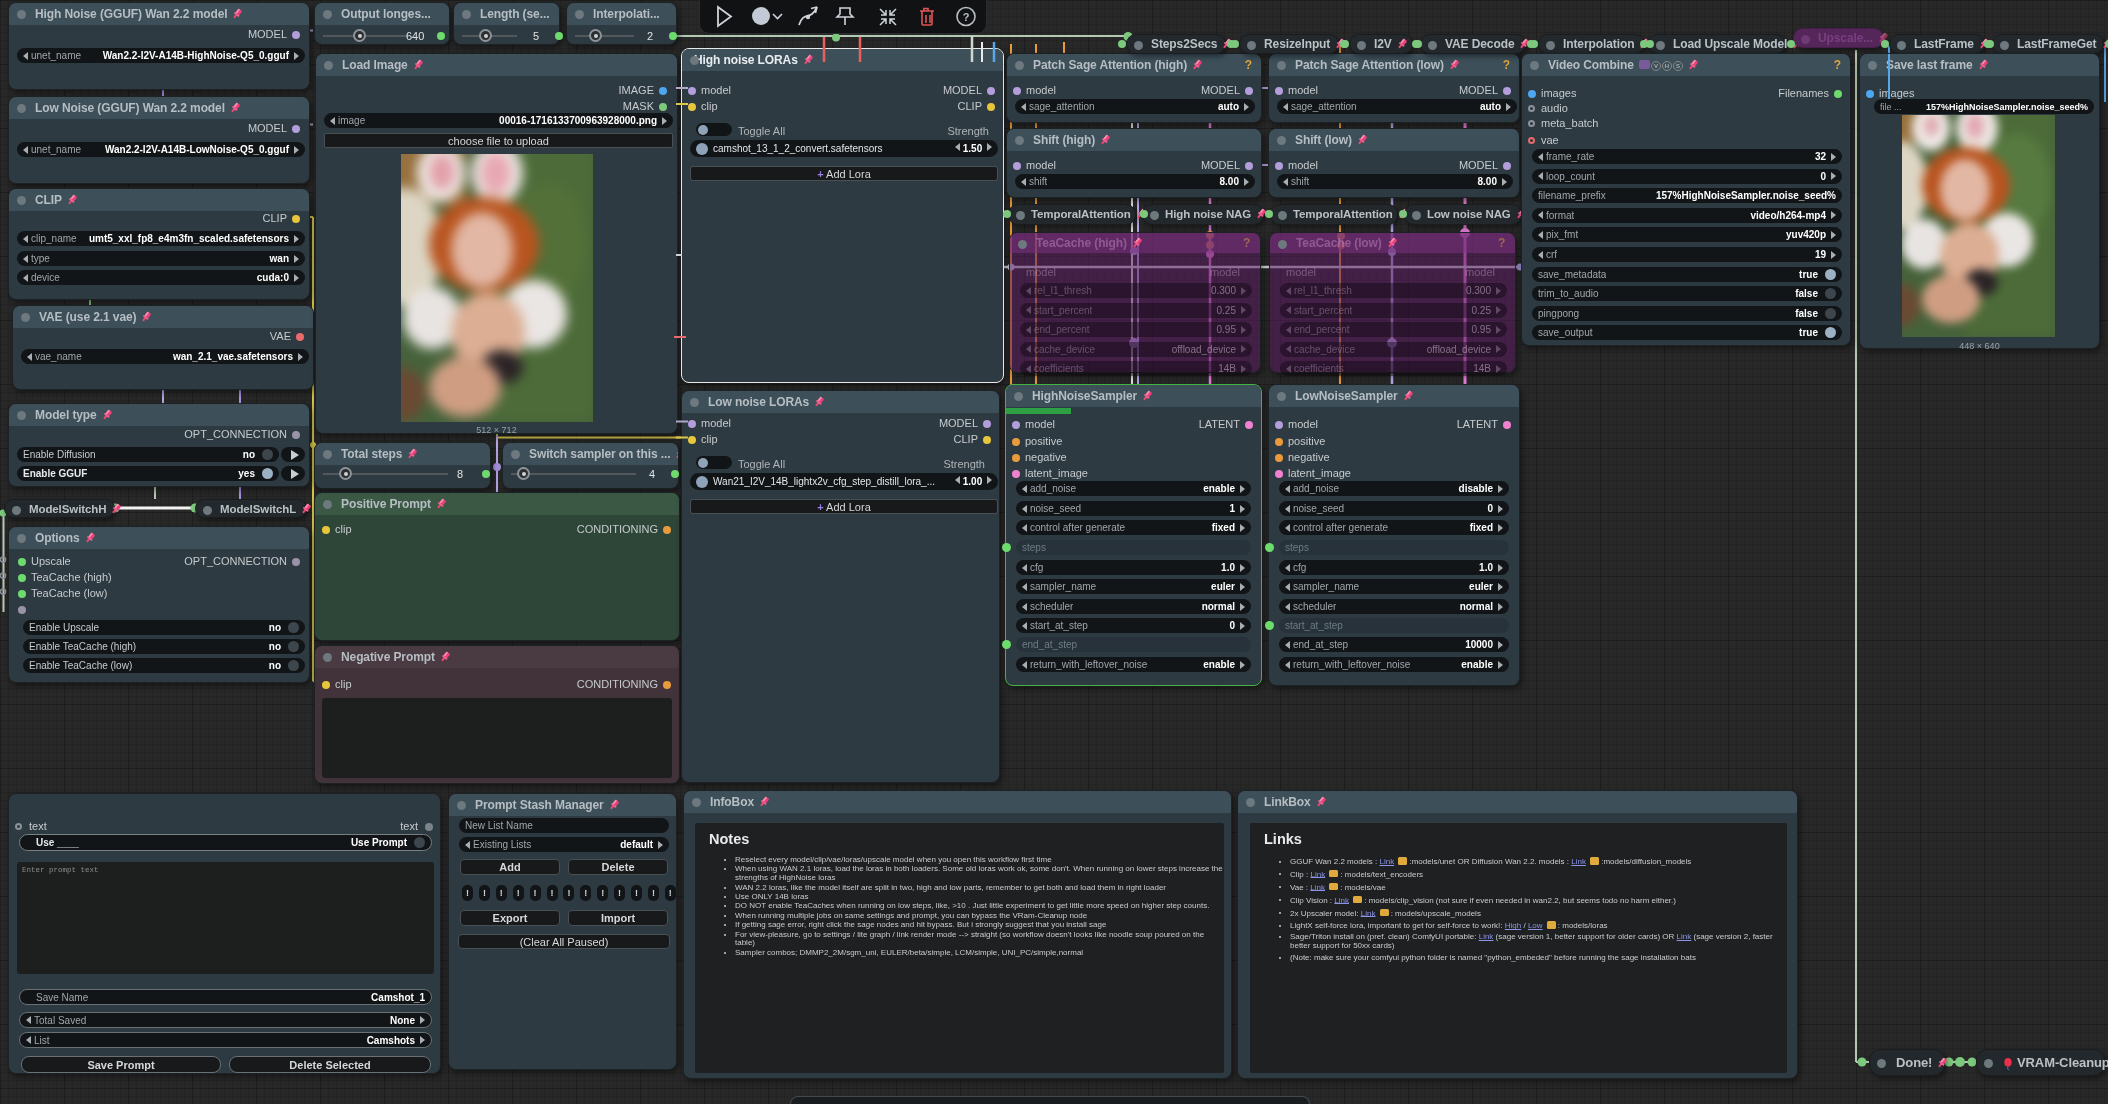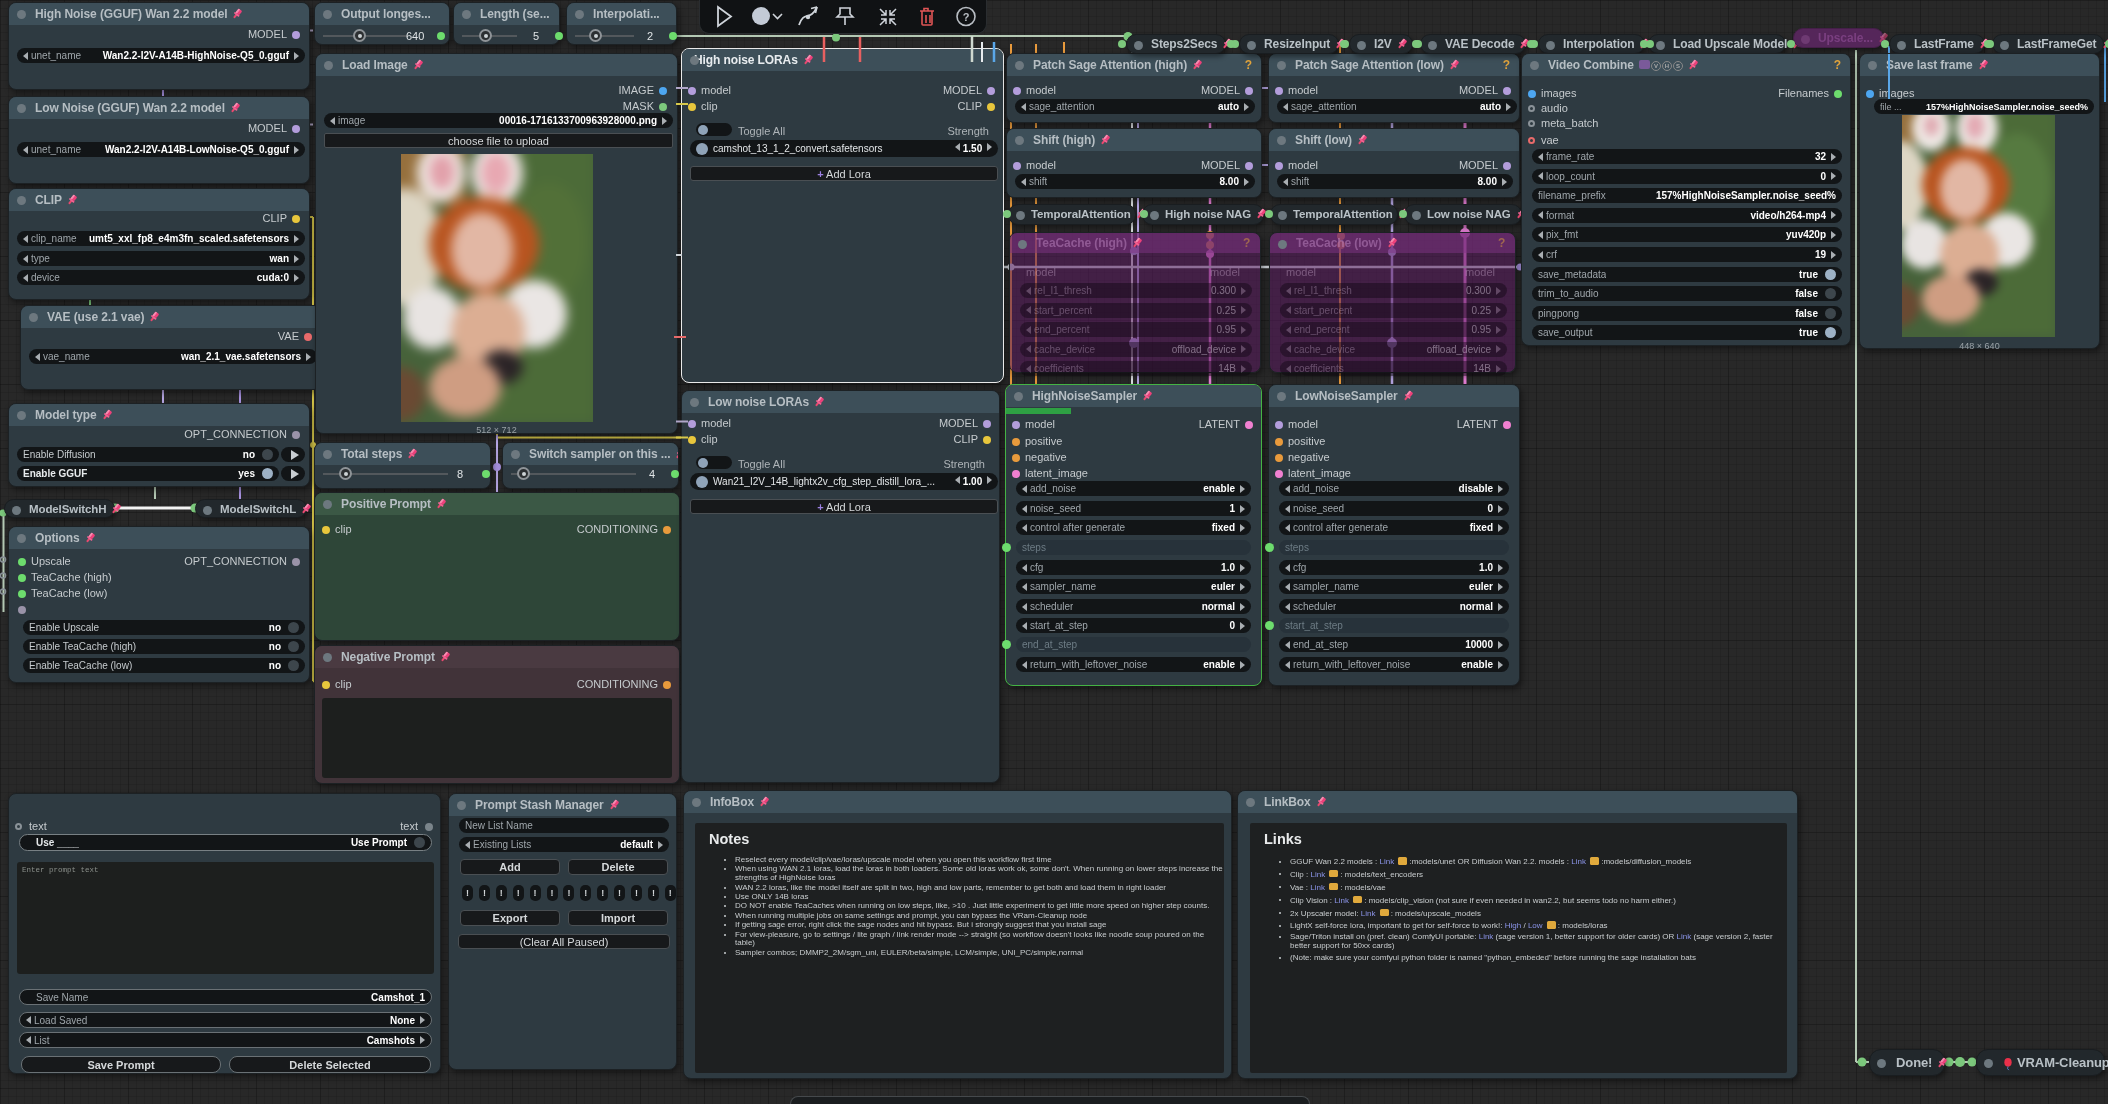--- a/index.html
+++ b/index.html
@@ -41,21 +41,21 @@
  font-size:7.5px;color:#c9ccc7;padding:4px 5px;z-index:3;overflow:hidden}
 .cap{position:absolute;font-size:9px;color:#9aa2a7;text-align:center;z-index:3}
 .q{position:absolute;right:9px;top:4px;color:#e0a33c;font-size:12px;font-weight:bold}
 .imgbox{position:absolute;overflow:hidden;z-index:3;background:#243424}
 .blob{position:absolute;border-radius:50%}
 .ib{position:absolute;background:#1e2021;border-radius:2px;z-index:3;color:#cfd3d5;overflow:hidden}
 .ib h2{font-size:14.5px;color:#e8eaeb;margin:8px 0 9px 14px;font-weight:bold}
 .ib ul{margin-left:40px;font-size:8px;line-height:1.1;color:#c9cdcf}
 .ib li{margin-bottom:0.6px}
 .lbx li{margin-bottom:2.6px}
-.lk{color:#8b94e8;}
+.lk{color:#8b94e8;text-decoration:underline}
 .fold{display:inline-block;width:9px;height:7.5px;background:#e0a93c;border-radius:1.5px;position:relative;top:1px;margin:0 2px}
 .pn{display:inline-block;width:13px;height:13px;vertical-align:-2px;margin-left:4px}
 </style></head><body>
 <div id="bg"></div>
 <svg class="wires" width="2108" height="1104">
     <line x1="303" y1="217" x2="313" y2="217" stroke="#d8c84a" stroke-width="2"></line>
     <line x1="313" y1="217" x2="313" y2="681" stroke="#d8c84a" stroke-width="2"></line>
     <line x1="313" y1="528" x2="320" y2="528" stroke="#d8c84a" stroke-width="2"></line>
     <line x1="313" y1="681" x2="320" y2="683" stroke="#d8c84a" stroke-width="2"></line>
     <circle cx="313" cy="445" r="3" fill="#d8c84a"></circle>
@@ -178,21 +178,21 @@
       <span class="vl">wan</span>
       <i class="ar"></i>
     </div>
     <div class="w" style="left:8px;top:81px;width:288px">
       <i class="al"></i>
       <span class="lb">device</span>
       <span class="vl">cuda:0</span>
       <i class="ar"></i>
     </div>
   </div>
-<div class="n " style="left:20px;top:305px;width:302px;height:85px;background:#2e3a41;z-index:2">
+<div class="n " style="left:12px;top:305px;width:302px;height:85px;background:#2e3a41;z-index:2">
     <div class="h" style="background:#3d4f59;height:22px;line-height:22px;padding-left:26px"><span class="cdot"></span>VAE (use 2.1 vae)<svg class="pn" viewBox="0 0 16 16">
         <g transform="rotate(40 8 8)">
           <rect x="6.7" y="9.5" width="2.6" height="5.5" rx="1.2" fill="#e8486e"></rect>
           <rect x="4.2" y="8.2" width="7.6" height="2.4" rx="1" fill="#f06292"></rect>
           <rect x="5.2" y="2.2" width="5.6" height="6.4" rx="1.4" fill="#ec407a"></rect>
           <rect x="5.2" y="2.2" width="2.2" height="6.4" rx="1.1" fill="#f48fb1"></rect>
         </g>
       </svg></div>
     <span class="dot" style="right:9px;top:27px;width:8px;height:8px;background:#e86a6a;"></span>
     <span class="io" style="right:22px;top:24px;font-size:11px">VAE</span>
@@ -1035,21 +1035,21 @@
       <span class="vl">Use Prompt</span>
       <i class="tg"></i>
     </div>
     <div class="ta" style="left:8px;top:68px;width:417px;height:112px;color:#8a8f8a">Enter prompt text</div>
     <div class="w" style="left:10px;top:195px;width:413px;height:16px;border:1px solid #6a7175;border-radius:9px">
       <span class="lb" style="padding-left:10px">Save Name</span>
       <span class="vl">Camshot_1</span>
     </div>
     <div class="w" style="left:10px;top:218px;width:413px;height:16px;border:1px solid #6a7175;border-radius:9px">
       <i class="al"></i>
-      <span class="lb">Load Saved</span>
+      <span class="lb">Total Saved</span>
       <span class="vl">None</span>
       <i class="ar"></i>
     </div>
     <div class="w" style="left:10px;top:238px;width:413px;height:16px;border:1px solid #6a7175;border-radius:9px">
       <i class="al"></i>
       <span class="lb">List</span>
       <span class="vl">Camshots</span>
       <i class="ar"></i>
     </div>
     <div class="btn" style="left:12px;top:262px;width:200px;height:17px;line-height:16px;border-radius:8px;border-color:#6a7175">Save Prompt</div>

